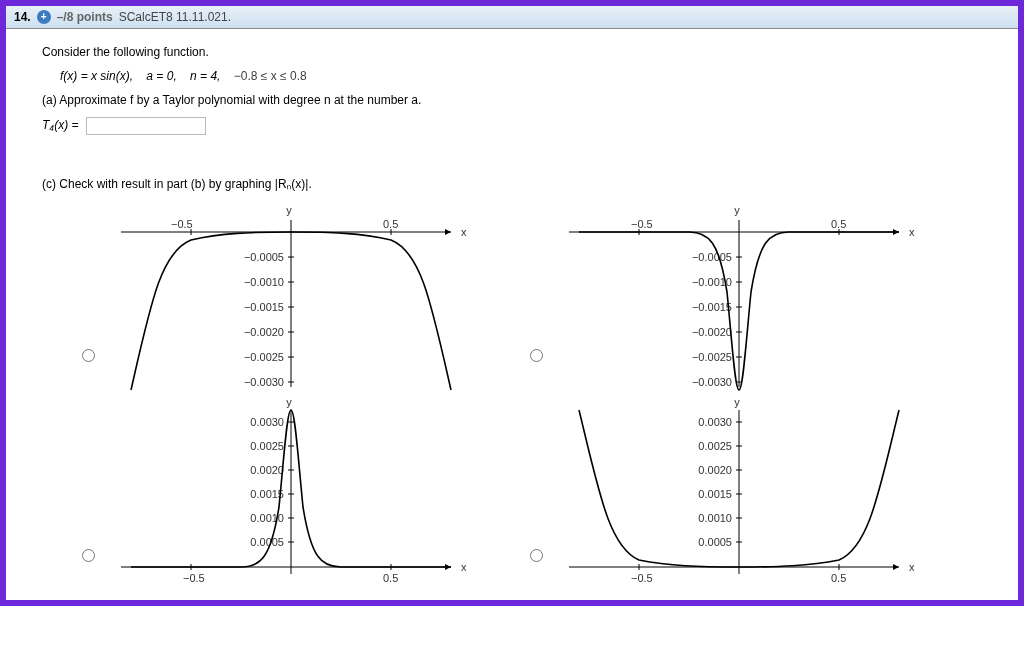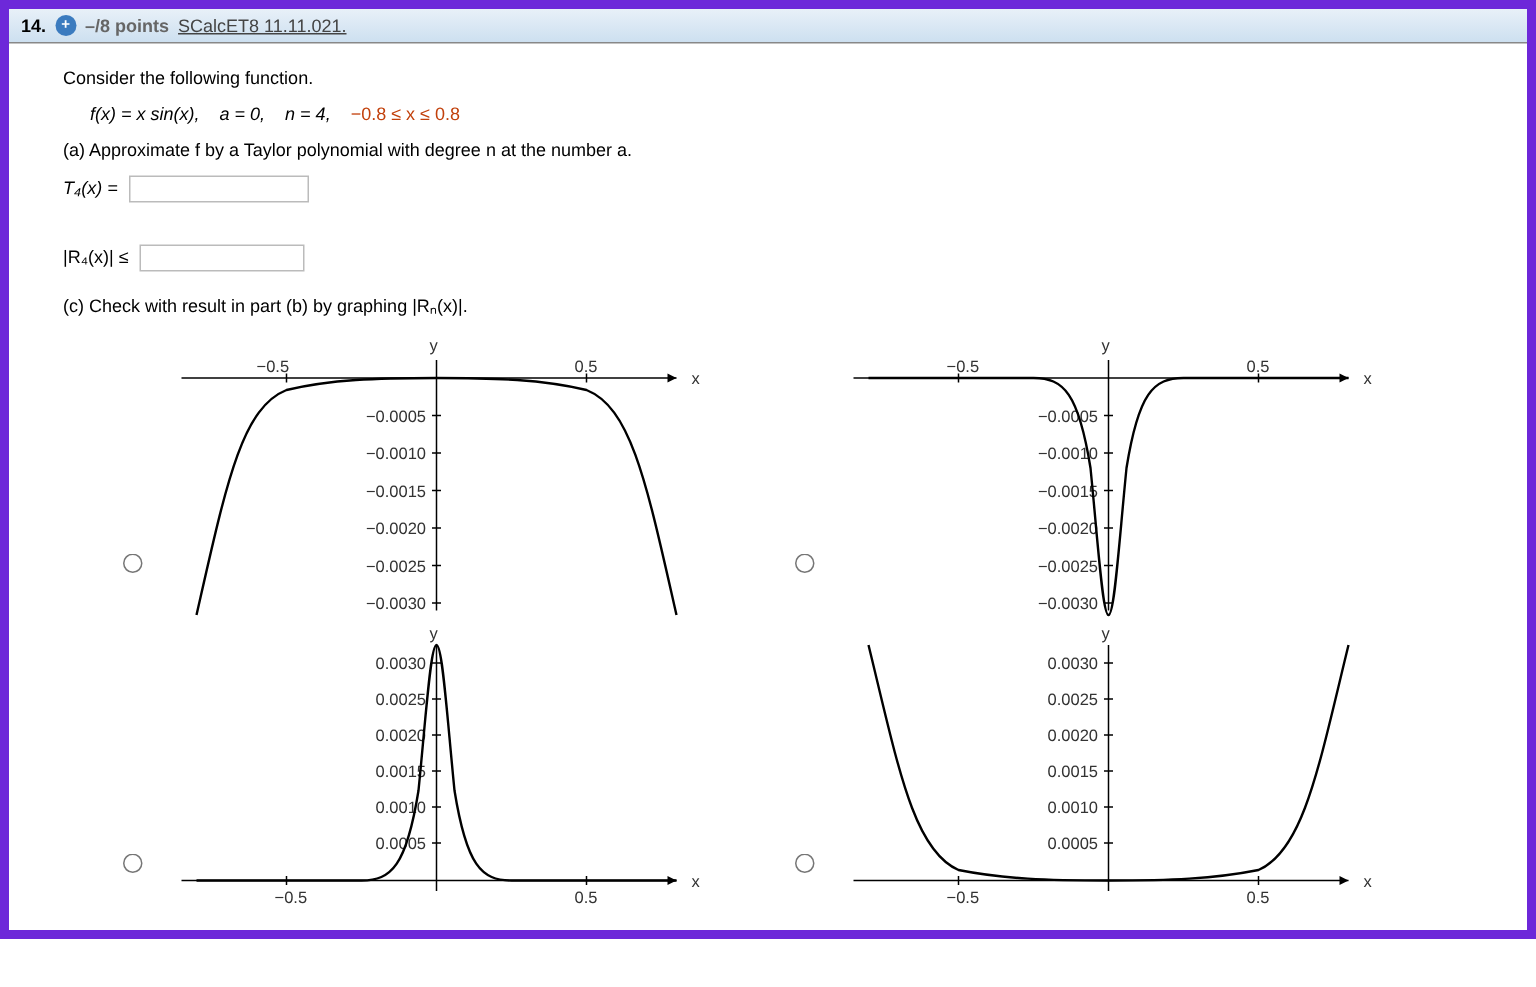--- a/index.html
+++ b/index.html
@@ -29,27 +29,27 @@
     width: 14px; height: 14px;
     align-items: center; justify-content: center;
     background: #3b7bbf;
     color: #fff;
     border-radius: 50%;
     font-size: 10px;
     font-weight: bold;
     line-height: 1;
   }
   .points { color: #666; font-weight: bold; }
-  .source { color: #444; text-decoration: underline; }
+  .source { color: #444; }
   .body {
     padding: 14px 40px 8px 36px;
   }
   .line { margin: 2px 0 10px 0; }
   .italic { font-style: italic; }
-  .red { color: #c2410c; }
+  .red { color: #404040; }
   .answer-input {
     border: 1px solid #bbb;
     height: 18px;
     width: 120px;
     vertical-align: middle;
     margin-left: 4px;
     font-size: 12px;
     padding: 0 3px;
   }
   .answer-input.short { width: 110px; }
@@ -108,24 +108,20 @@
     <div class="line">(a) Approximate f by a Taylor polynomial with degree n at the number a.</div>
 
     <div class="line">
       <span class="italic">T₄(x) =</span>
       <input type="text" class="answer-input" style="">
     </div>
 
     <div style="height:16px;"></div>
 
 
-    <div class="line">
-      <span>|R₄(x)| ≤</span>
-      <input type="text" class="answer-input short" style="">
-    </div>
 
     <div class="line" style="margin-top:14px;">(c) Check with result in part (b) by graphing  |Rₙ(x)|.</div>
 
     <div class="graphs">
 
       <div class="graph-option">
         <input type="radio" name="graph" class="radio" style="">
         <svg class="plot" width="380" height="190">
           <text x="188" y="12" text-anchor="middle">y</text>
           <line class="axis" x1="20" y1="30" x2="350" y2="30"></line>

